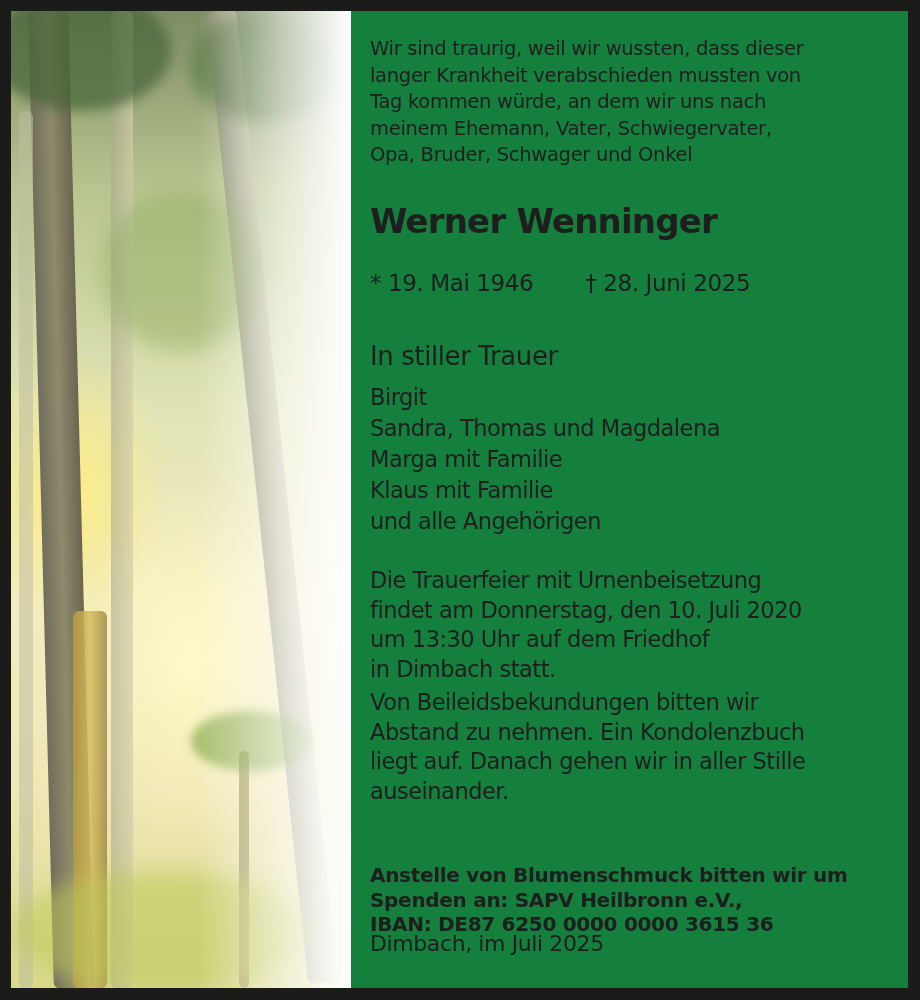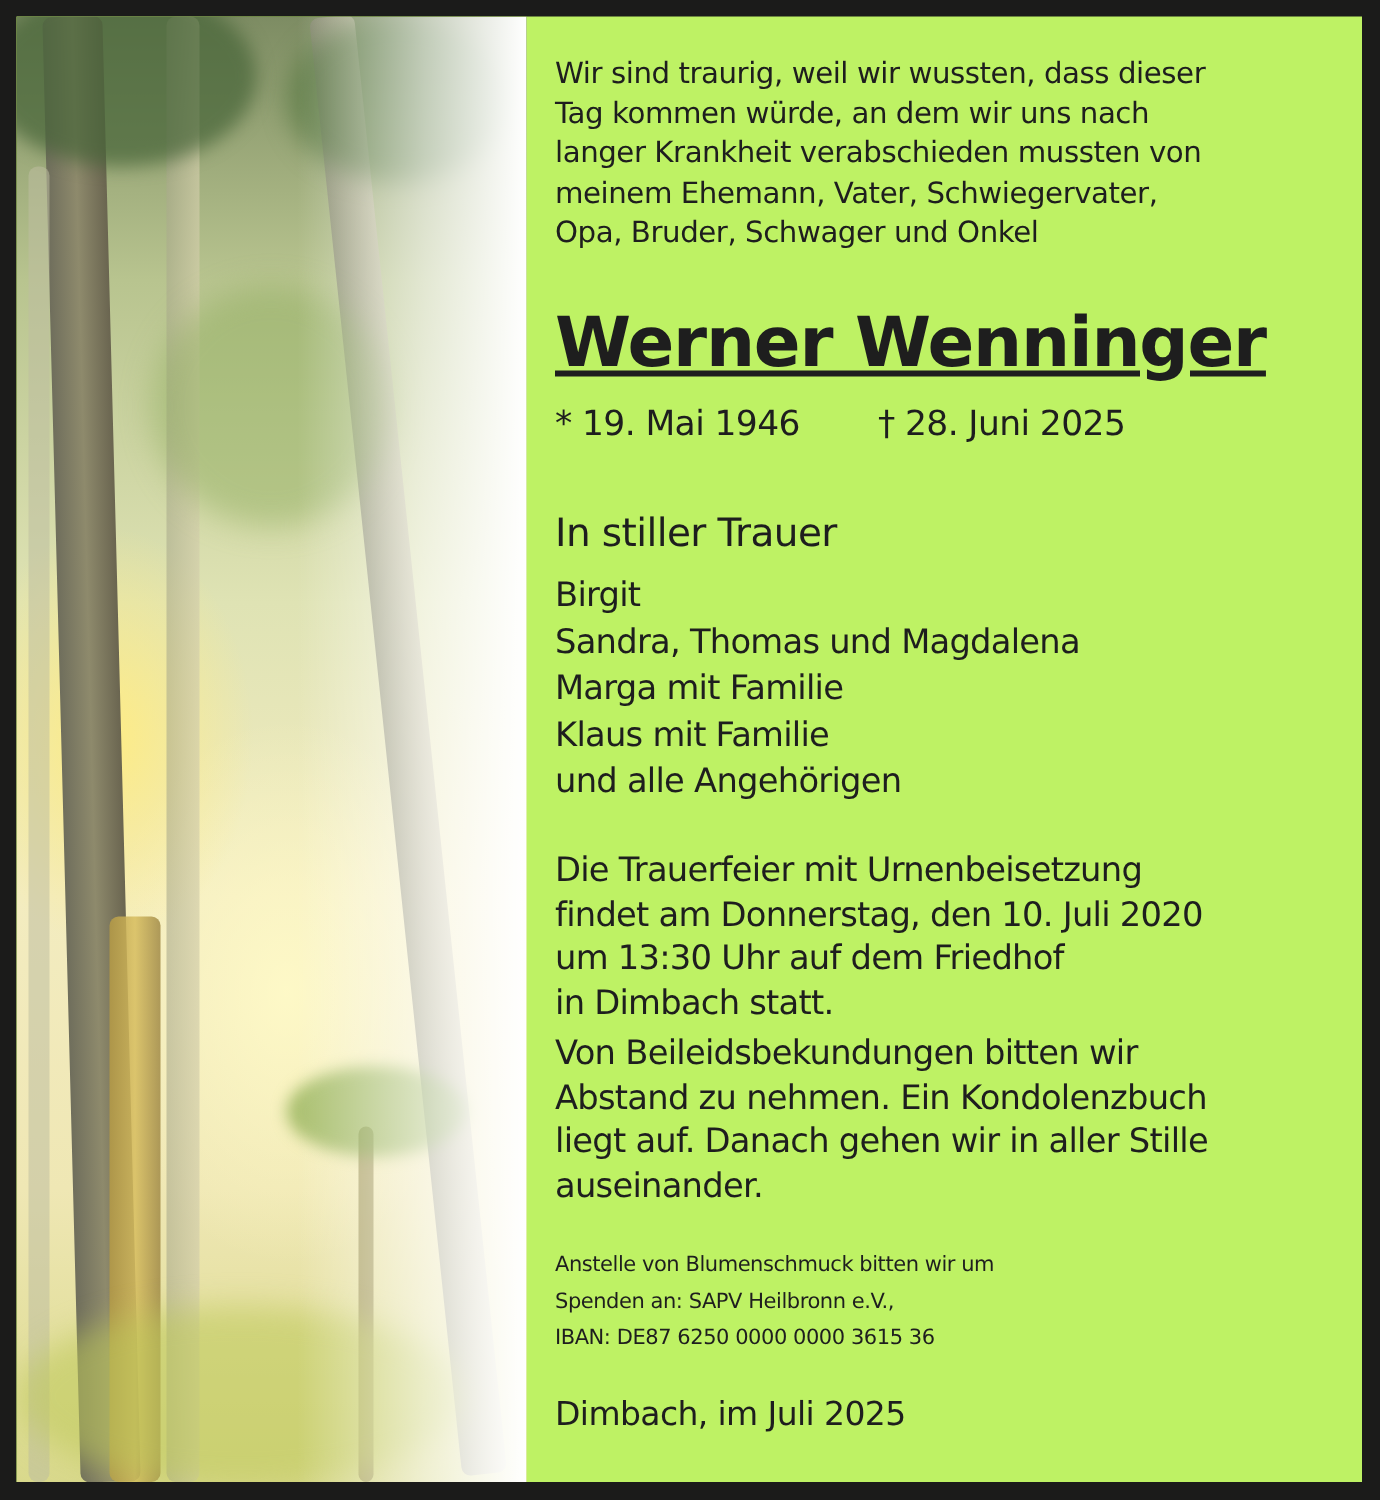--- a/index.html
+++ b/index.html
@@ -1,41 +1,41 @@
 <!DOCTYPE html>
 <html><head>
 <meta charset="utf-8">
 <style>
   html, body { margin:0; padding:0; }
   body { width:920px; height:1000px; background:#1b1b1a; position:relative; overflow:hidden; font-family:"DejaVu Sans", sans-serif; }
-  .card { position:absolute; left:11px; top:11px; width:897px; height:977px; background:#bef264; overflow:hidden; }
+  .card { position:absolute; left:11px; top:11px; width:897px; height:977px; background:#15803d; overflow:hidden; }
   .photo { position:absolute; left:0; top:0; width:340px; height:977px; overflow:hidden;
     background:
       radial-gradient(ellipse 140px 200px at 60px 480px, rgba(255,236,130,0.95), rgba(255,236,130,0) 70%),
       radial-gradient(ellipse 180px 260px at 180px 650px, rgba(255,250,200,0.9), rgba(255,250,200,0) 70%),
       linear-gradient(180deg, #7d8c63 0%, #b8c48f 18%, #dfe3b4 40%, #f3ecc0 60%, #efe7b4 80%, #d9d98c 100%);
   }
   .trunk { position:absolute; border-radius:6px; }
   .fade { position:absolute; left:0; top:0; width:340px; height:977px;
     background: linear-gradient(90deg, rgba(255,255,255,0) 0%, rgba(255,255,255,0) 55%, rgba(255,255,255,0.6) 80%, #ffffff 100%); }
   .leaf { position:absolute; border-radius:50%; }
   .text { position:absolute; left:359px; top:0; width:530px; color:#1e1e1e; font-family:"DejaVu Sans", sans-serif; }
   .intro { position:absolute; top:25px; font-size:19.5px; line-height:26.5px; letter-spacing:-0.3px; margin:0; }
   .intro span { display:block; white-space:nowrap; }
-  .name { position:absolute; top:190px; font-size:46px; font-weight:bold; letter-spacing:-0.8px; margin:0; white-space:nowrap;text-decoration:underline; }
+  .name { position:absolute; top:190px; font-size:34px; font-weight:bold; letter-spacing:-0.8px; margin:0; white-space:nowrap; }
   .dates { position:absolute; top:259px; font-size:23px; white-space:nowrap; letter-spacing:-0.4px; }
   .dates .death { margin-left:52px;text-align:center; }
   .mourn { position:absolute; top:330px; font-size:26px; letter-spacing:-0.4px; white-space:nowrap; }
   .family { position:absolute; top:371px; font-size:22.5px; line-height:31px; font-weight:normal; letter-spacing:-0.5px; }
   .family span { display:block; white-space:nowrap; }
   .para { position:absolute; font-size:22.5px; line-height:29.5px; letter-spacing:-0.5px; }
   .para span { display:block; white-space:nowrap; }
   .p1 { top:555px; }
   .p2 { top:677px; }
-  .donation { position:absolute; top:820px; font-size:14px; line-height:24.5px; letter-spacing:-0.3px; }
+  .donation { position:absolute; top:852px; font-size:20px; line-height:24.5px; letter-spacing:-0.3px;font-weight:bold; }
   .donation span { display:block; white-space:nowrap; }
   .signoff { position:absolute; top:920px; font-size:22px; letter-spacing:-0.4px; white-space:nowrap; }
 </style>
 </head>
 <body>
 
 <div class="card">
 
   <div class="photo">
     <div class="trunk" style="left:30px;top:0;width:40px;height:977px;background:linear-gradient(90deg,#6f6e5c,#8e8a6c 50%,#6a6550);transform:rotate(-1.5deg);"></div>
@@ -48,22 +48,22 @@
     <div class="leaf" style="left:180px;top:0;width:150px;height:110px;background:rgba(80,115,60,.6);filter:blur(8px);"></div>
     <div class="leaf" style="left:90px;top:180px;width:160px;height:160px;background:rgba(140,170,90,.45);filter:blur(10px);"></div>
     <div class="leaf" style="left:180px;top:700px;width:120px;height:60px;background:rgba(120,160,60,.6);filter:blur(5px);"></div>
     <div class="leaf" style="left:0;top:860px;width:300px;height:120px;background:rgba(190,200,90,.55);filter:blur(10px);"></div>
     <div class="fade"></div>
   </div>
 
   <div class="text">
     <p class="intro">
       <span>Wir sind traurig, weil wir wussten, dass dieser</span>
+      <span>langer Krankheit verabschieden mussten von</span>
       <span>Tag kommen würde, an dem wir uns nach</span>
-      <span>langer Krankheit verabschieden mussten von</span>
       <span>meinem Ehemann, Vater, Schwiegervater,</span>
       <span>Opa, Bruder, Schwager und Onkel</span>
     </p>
 
     <h1 class="name">Werner Wenninger</h1>
 
     <div class="dates">
       <span>* 19. Mai 1946</span><span class="death">† 28. Juni 2025</span>
     </div>
 

